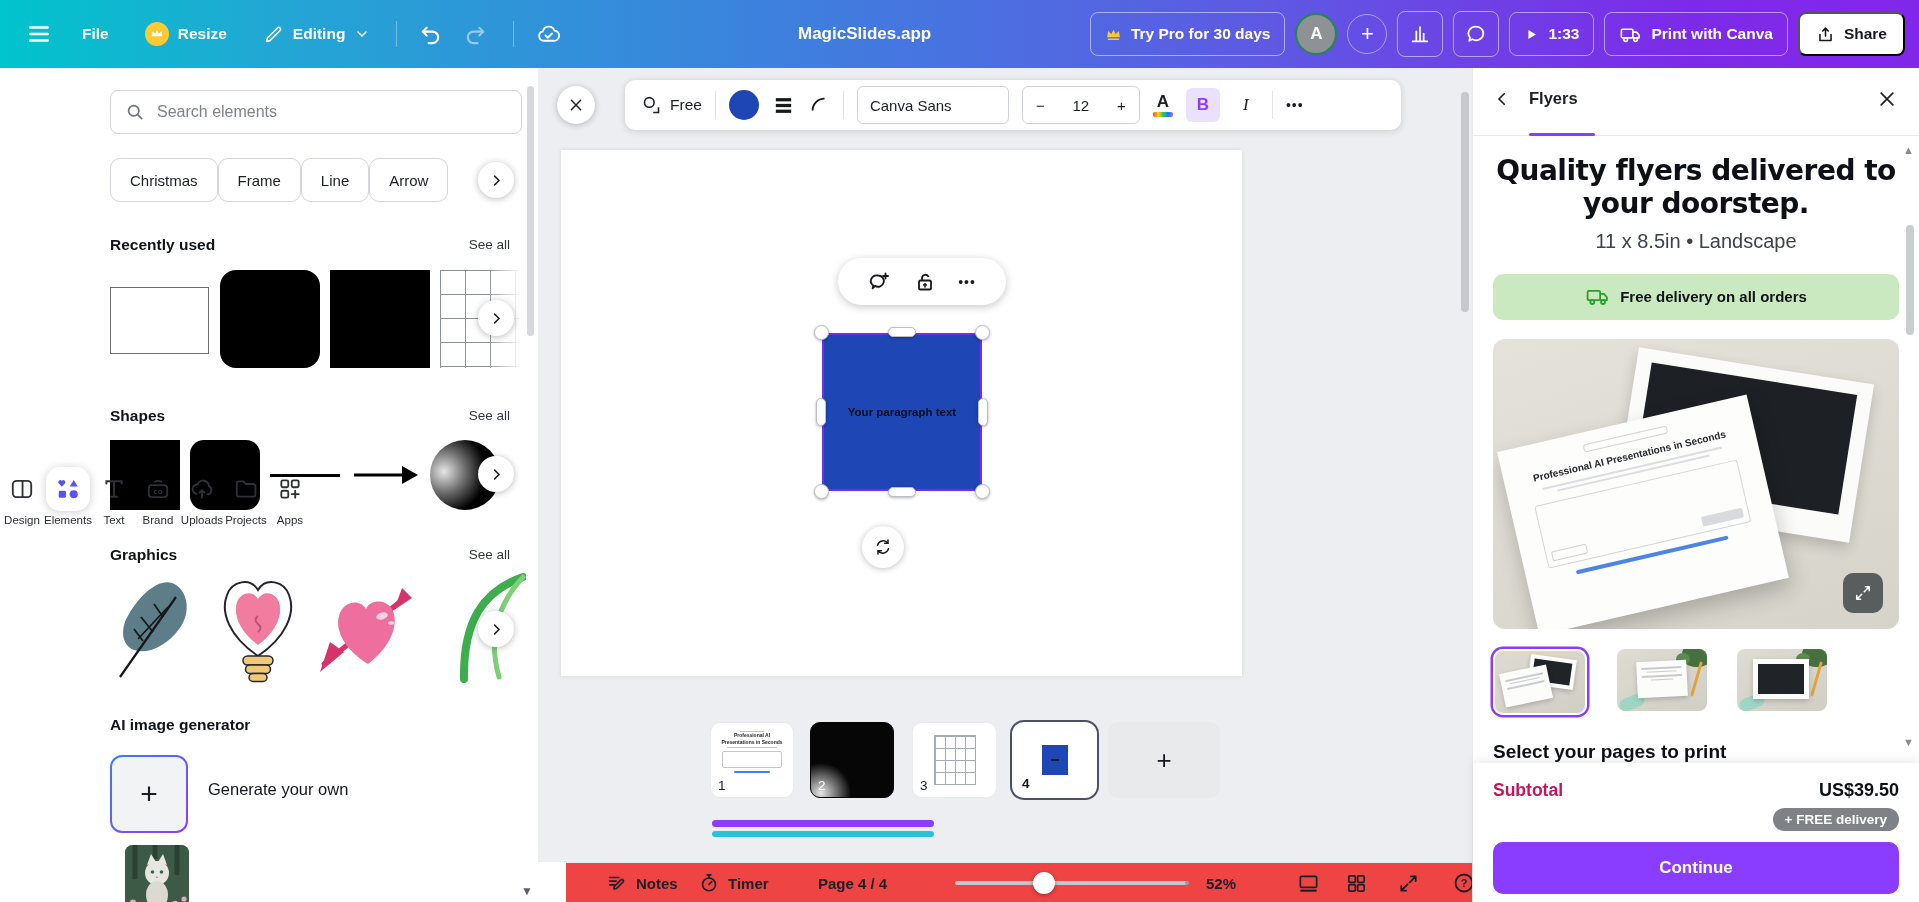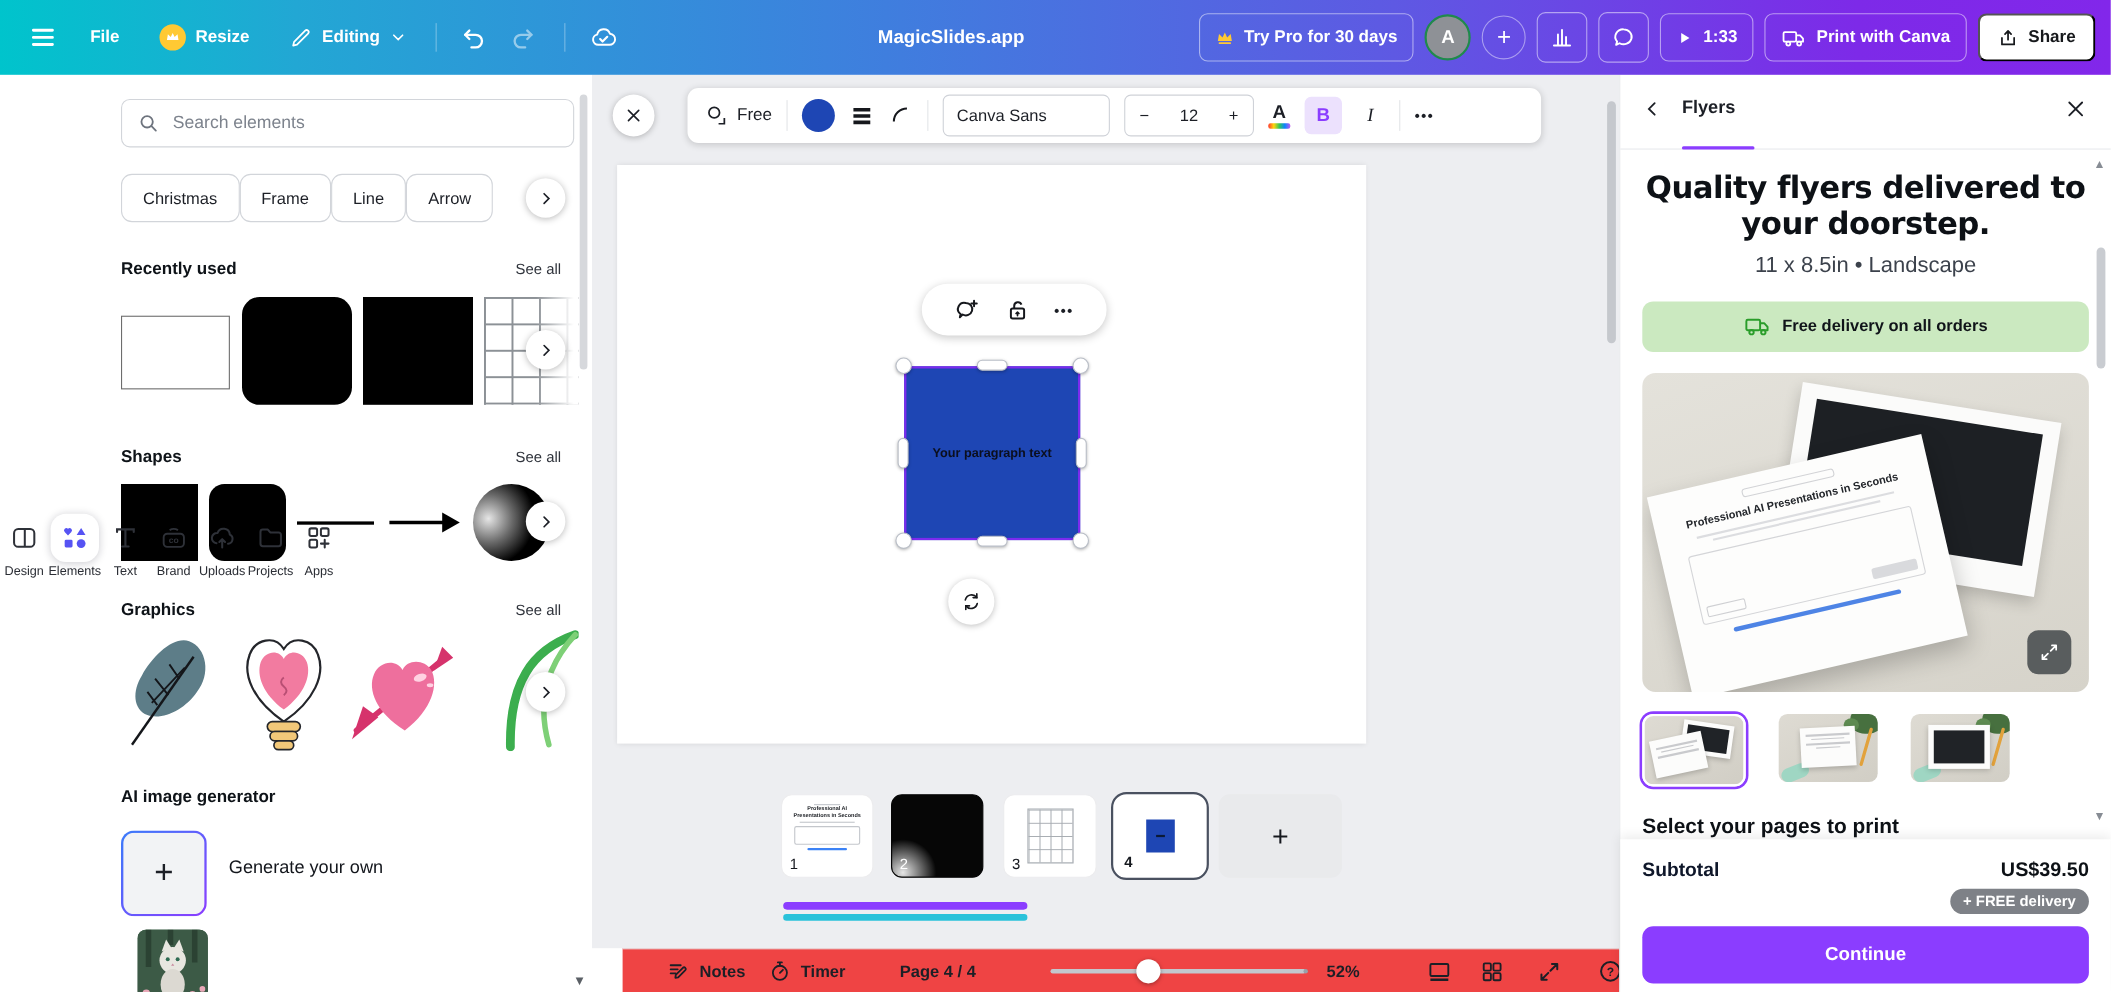--- a/index.html
+++ b/index.html
@@ -136,21 +136,21 @@
   .mf{position:absolute;background:#fcfcfb;box-shadow:0 2px 5px rgba(0,0,0,.2);}
   .mf .d{position:absolute;inset:4px;background:#202327;}
   .mf .l{height:1.5px;background:#c9cacd;margin:3px 5px 0;}
   .plant{position:absolute;right:-5px;top:-6px;width:30px;height:24px;background:#47703f;border-radius:45%;}
   .plant:after{content:"";position:absolute;left:-6px;top:10px;width:14px;height:12px;background:#5d8a50;border-radius:50%;}
   .pencil{position:absolute;right:9px;top:12px;width:3px;height:36px;background:#e2a23c;transform:rotate(16deg);border-radius:2px;}
   .mint{position:absolute;left:2px;bottom:2px;width:26px;height:13px;background:#9fd6c3;border-radius:8px;transform:rotate(-22deg);}
   .pp-select{margin:26px 20px 0;font-size:19px;font-weight:700;color:#0d1116;}
   .pp-foot{position:absolute;left:0;right:0;bottom:0;height:139px;background:#fff;box-shadow:0 -3px 10px rgba(0,0,0,.08);padding:17px 20px 0;box-sizing:border-box;}
   .pp-row{display:flex;justify-content:space-between;align-items:baseline;}
-  .pp-sub-l{font-size:17.5px;font-weight:700;color:#0f172a;}
+  .pp-sub-l{font-size:17.5px;font-weight:700;color:#be185d;}
   .pp-sub-v{font-size:18px;font-weight:700;color:#0d1116;}
   .pp-free-row{display:flex;justify-content:flex-end;margin-top:7px;}
   .free-pill{background:#7e8187;color:#fff;font-size:13.5px;font-weight:700;padding:4px 12px;border-radius:13px;}
   .continue{margin-top:11px;height:52px;border-radius:10px;background:#8b3dff;color:#fff;font-size:17px;font-weight:700;display:grid;place-items:center;cursor:pointer;}
   .pp-sb-up{position:absolute;right:5px;top:76px;font-size:11px;color:#878c94;}
   .pp-sb{position:absolute;right:5px;top:157px;width:8px;height:110px;background:#c9ccd1;border-radius:4px;}
   .pp-sb-dn{position:absolute;right:5px;top:668px;font-size:11px;color:#878c94;}
 </style>
 </head>
 <body>

